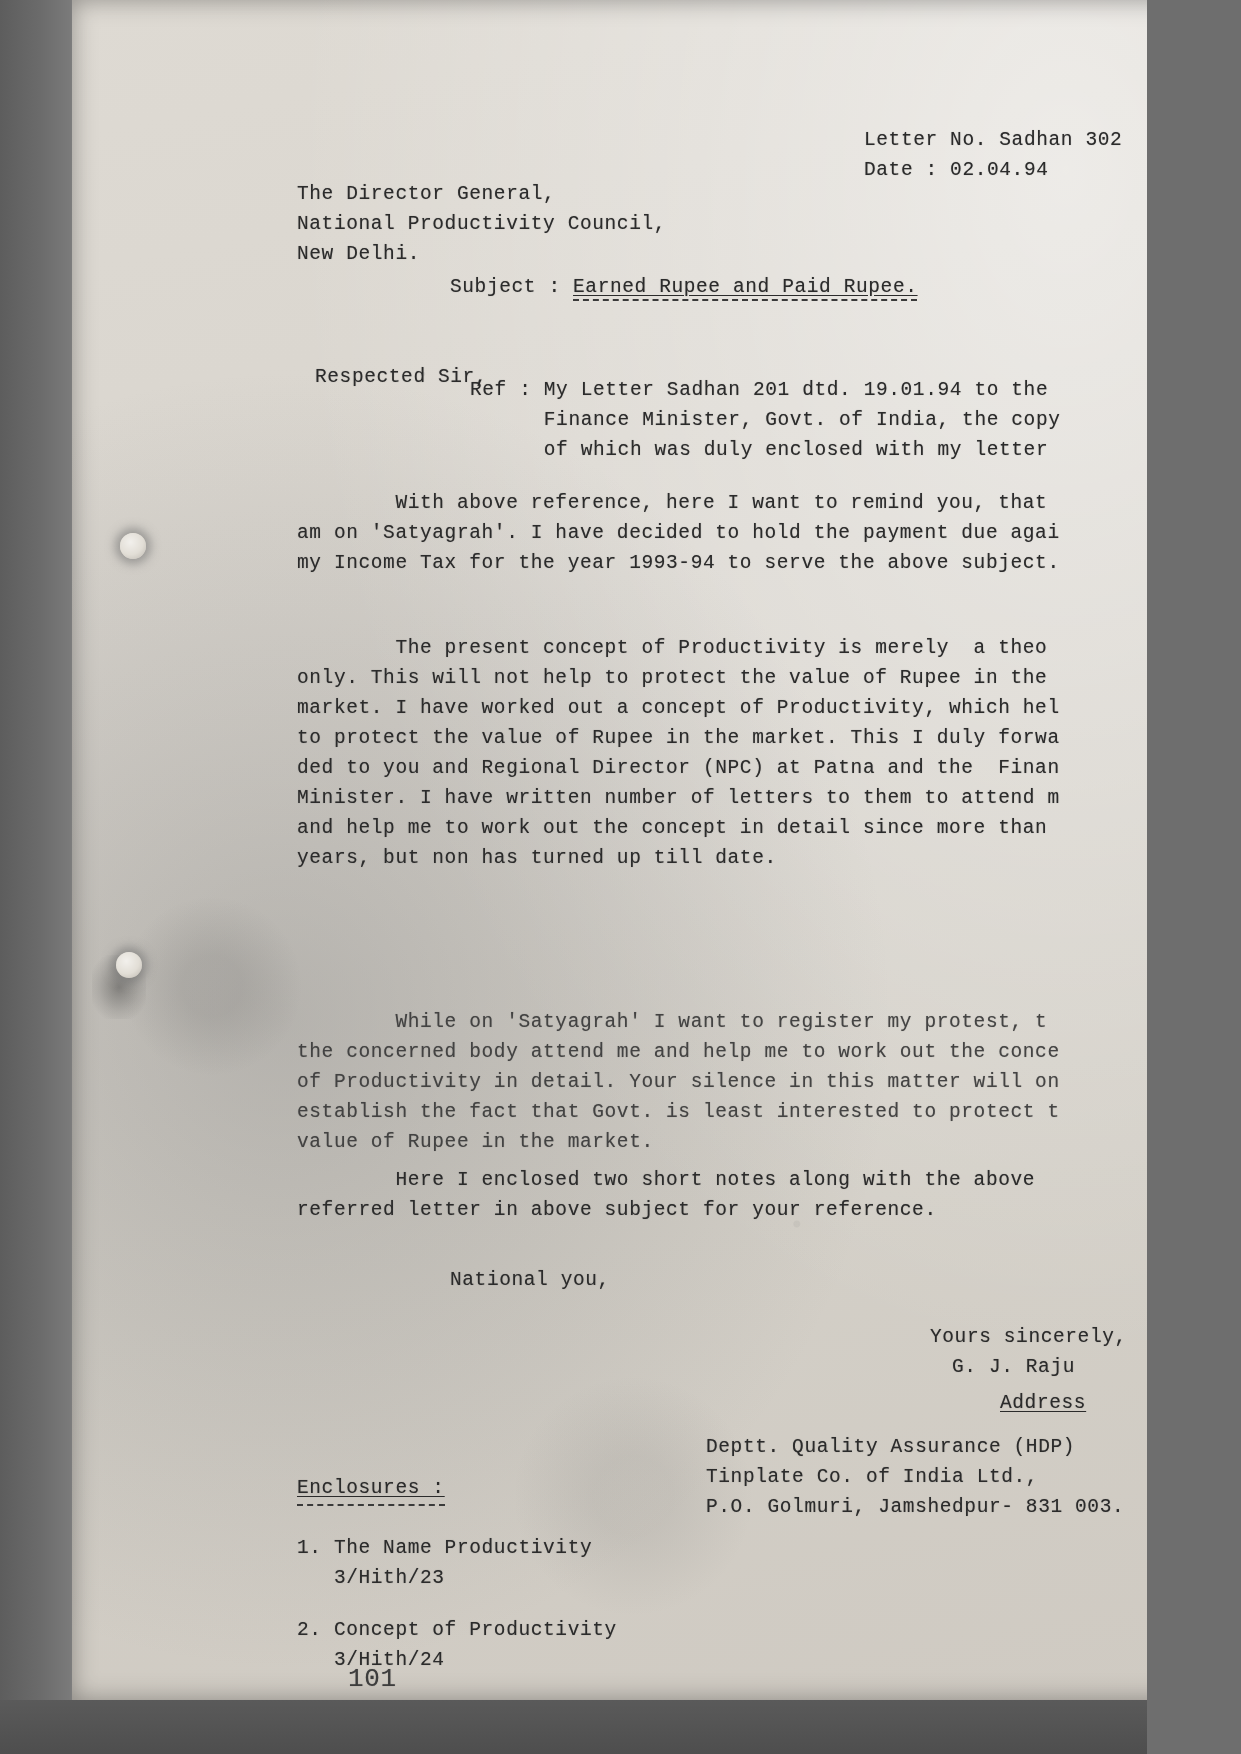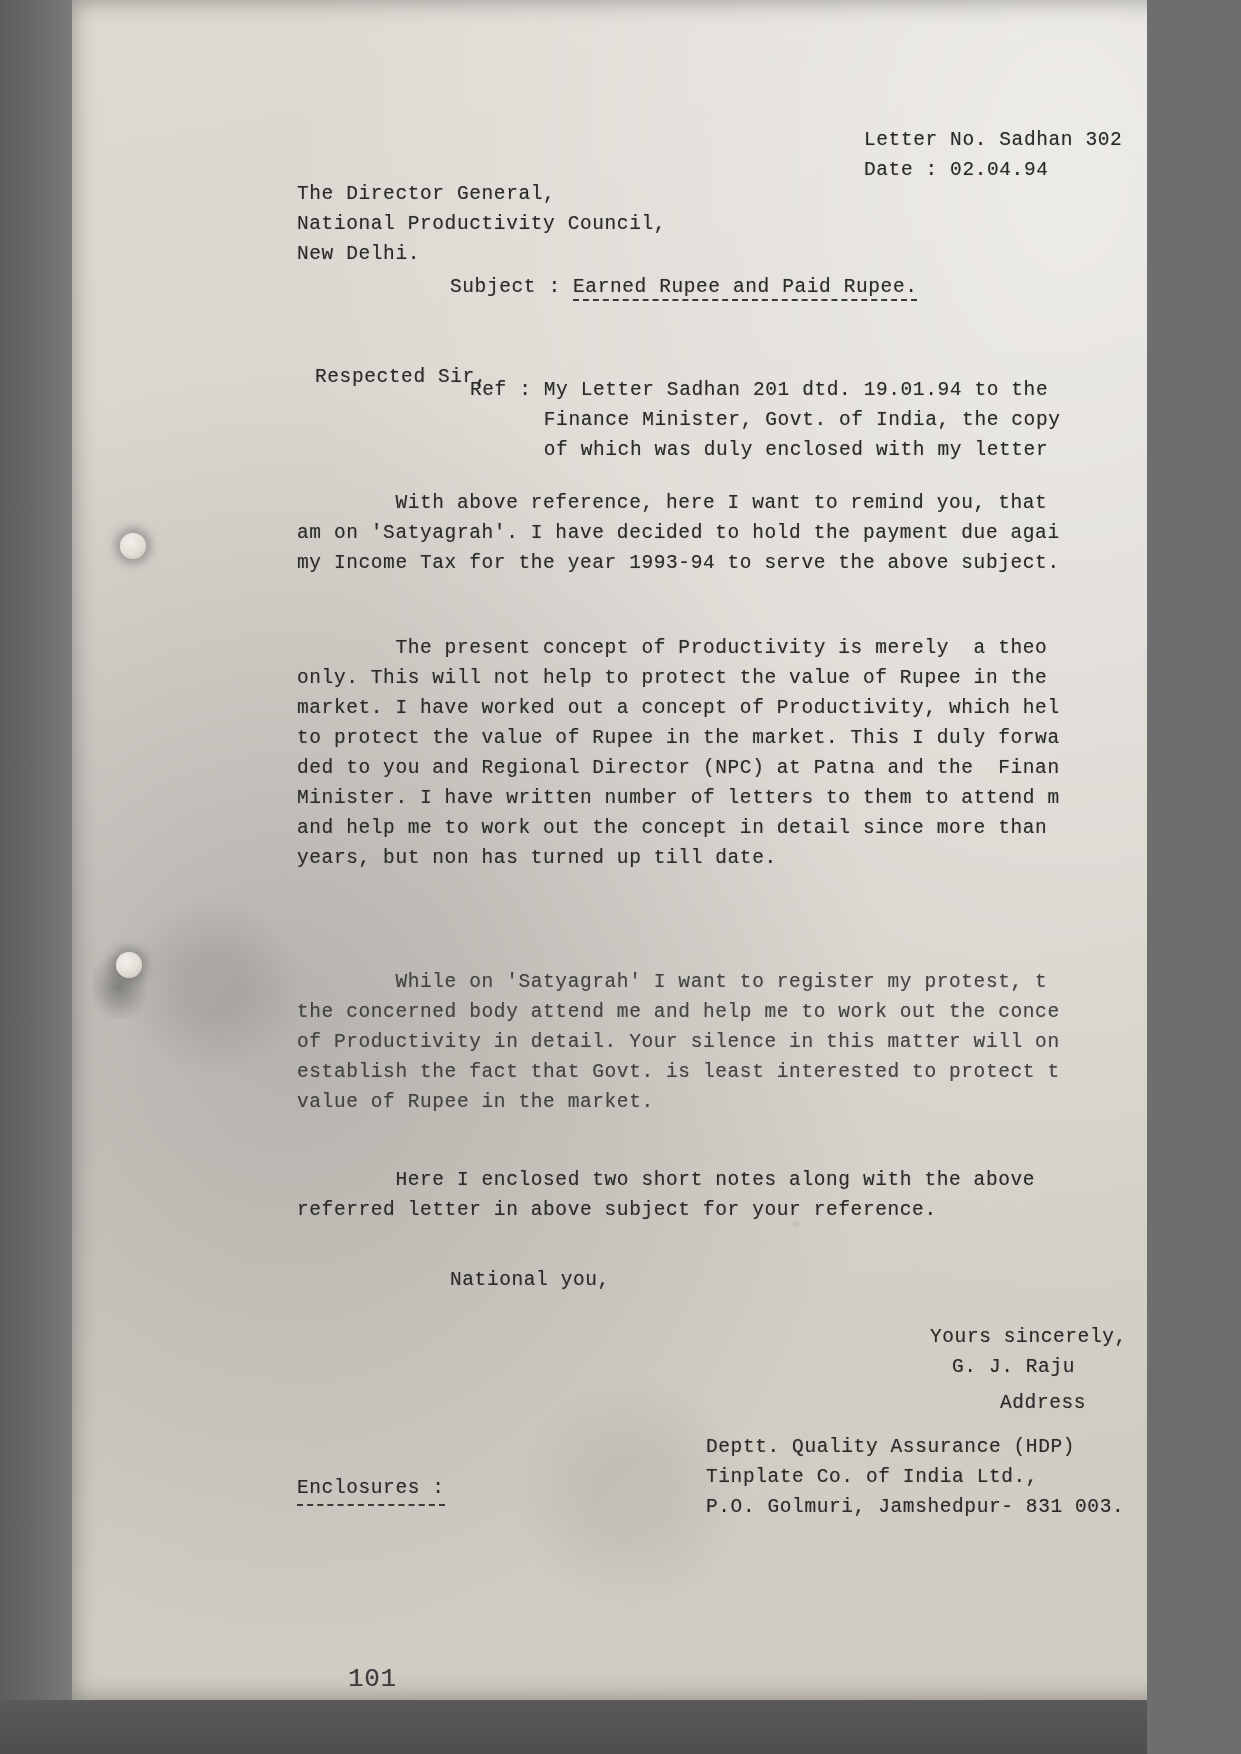--- a/index.html
+++ b/index.html
@@ -78,22 +78,22 @@
 
   .txt {
     position: absolute;
     color: #2b2b2b;
     font-size: 19.5px;
     line-height: 30px;
     letter-spacing: 0.6px;
     white-space: pre;
     text-shadow: 0 0 1px rgba(60,60,60,0.45);
   }
-  .faint { color: #3a3a3a; opacity: 0.93; }
-  .u { text-underline-offset: 3px; }
+  .faint { color: #3a3a3a; opacity: 0.93; margin-top: 40px; }
+  .u { text-decoration: underline; text-underline-offset: 3px; }
   .dashed-ul {
     border-bottom: 2px dashed #3a3a3a;
     padding-bottom: 1px;
   }
   .blk { display: block; }
 
   #header-ref { left: 864px; top: 125px; }
   #addressee { left: 297px; top: 172px; margin-top: 7px; }
   #subject-line { left: 450px; top: 272px; }
   #salutation { left: 315px; top: 322px; margin-top: 40px; }
@@ -160,15 +160,18 @@
   <div class="txt" id="sign-block"><span class="blk">Yours sincerely,</span><span class="blk" style="padding-left:22px">G. J. Raju</span></div>
 
   <div class="txt u" id="address-word">Address</div>
 
   <div class="txt" id="address-block">Deptt. Quality Assurance (HDP)
 Tinplate Co. of India Ltd.,
 P.O. Golmuri, Jamshedpur- 831 003.</div>
 
   <div class="txt u dashed-ul" id="enclosures-label">Enclosures :</div>
 
+  <div class="txt" id="enclosures-list"><span class="blk">1. The Name Productivity
+   3/Hith/23</span><span class="blk" style="margin-top:22px">2. Concept of Productivity
+   3/Hith/24</span></div>
 
   <div class="txt" id="page-number">101</div>
 </div>
 
 </body></html>

